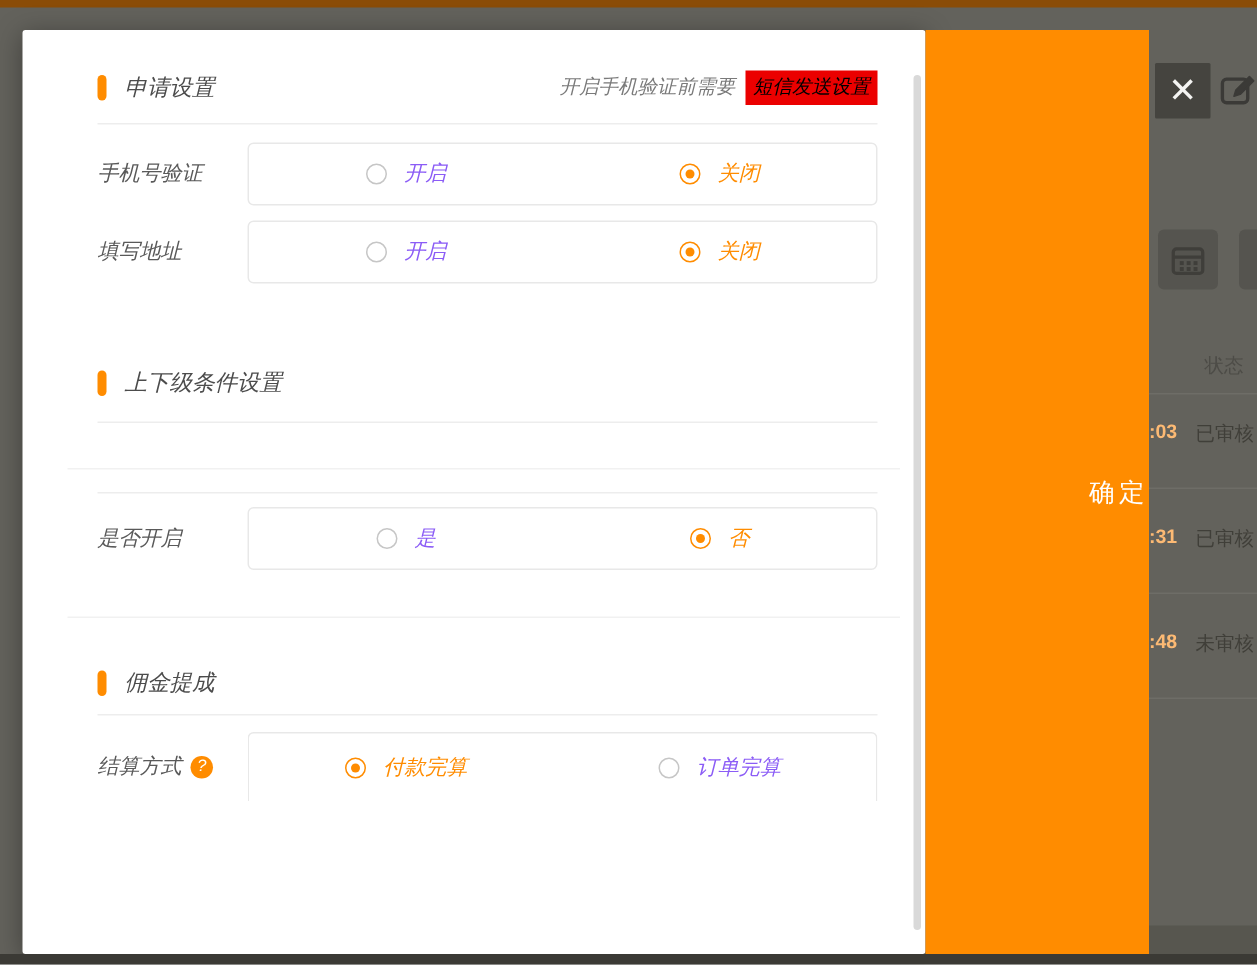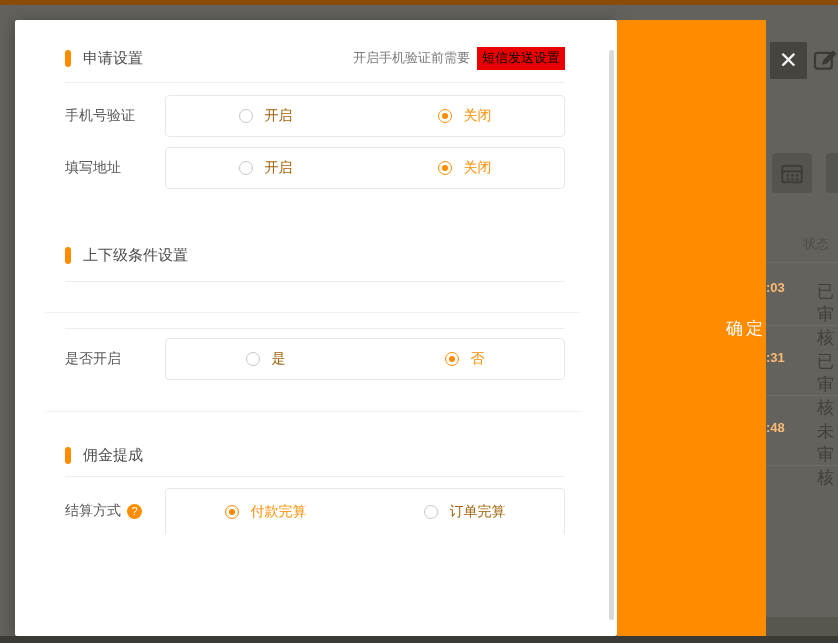--- a/index.html
+++ b/index.html
@@ -21,29 +21,29 @@
   }
   .edit-ic { position:absolute; left:45px; top:41px; width:27px; height:27px; }
   .cal-btn {
     position:absolute; left:6px; top:148px; width:40px; height:40px;
     background:#55544f; border-radius:4px; display:flex; align-items:center; justify-content:center; cursor:pointer;
   }
   .partial-btn { position:absolute; left:60px; top:148px; width:12px; height:40px; background:#55544f; border-radius:4px 0 0 4px; }
   .bg-sep { position:absolute; left:0; width:72px; height:1px; background:#6e6d67; }
   .bg-status-header { position:absolute; left:37px; top:230px; font-size:13px; color:#4d4c47; }
   .bg-row-time { position:absolute; left:0; font-size:13px; color:#fdba74;font-weight:bold; }
-  .bg-row-status { position:absolute; left:31px; font-size:17px; color:#403f39;margin-left:20px; }
+  .bg-row-status { position:absolute; left:31px; font-size:13px; color:#403f39; }
   .bg-footer-band { position:absolute; left:0; top:612px; width:72px; height:19px; background:#57564f; }
   
   .modal {
     position:absolute; left:15px; top:20px; width:602px; height:616px;
     background:#ffffff; border-radius:2px; overflow:hidden;
     box-shadow: 0 3px 18px rgba(0,0,0,.35);
   }
-  .modal-content { padding: 0 52px 0 50px; }
+  .modal-content { padding: 0 32px 0 50px; font-style: italic; }
   .scroll-thumb {
     position:absolute; right:3px; top:30px; width:5px; height:570px;
     background:#d9d9d9; border-radius:3px; cursor:pointer;
   }
   .confirm-panel {
     position:absolute; left:617px; top:20px; width:149px; height:616px;
     background:#FF8C00; display:flex; align-items:center; justify-content:flex-end;
     color:#ffffff; font-size:17px; letter-spacing:3px; cursor:pointer;
   }
   
@@ -63,21 +63,21 @@
   .row-label { width:100px; flex:none; font-size:14px; color:#595959; display:flex; align-items:center; }
   .help-badge {
     width:15px; height:15px; border-radius:50%; background:#FF8C00; color:#fff;
     font-size:11px; display:flex; align-items:center; justify-content:center; margin-left:6px; cursor:pointer;
   }
   .row-box {
     flex:1; height:42px; border:1px solid #e8e8e8; border-radius:4px;
     display:flex; align-items:center;
   }
   .row-box.tall { height:46px; border-bottom:none; border-radius:4px 4px 0 0; }
-  .opt { flex:1; display:flex; align-items:center; justify-content:center; font-size:14px; color:#a16207; cursor:pointer; }
+  .opt { flex:1; display:flex; align-items:center; justify-content:center; font-size:14px; color:#8b5cf6; cursor:pointer; }
   .opt.selected { color:#FF8C00; }
   .radio {
     width:14px; height:14px; border:1px solid #c6c6c6; border-radius:50%;
     background:#fff; position:relative; margin-right:12px; flex:none;
   }
   .radio.on { border-color:#FF8C00; }
   .radio.on::after { content:""; position:absolute; left:3px; top:3px; width:6px; height:6px; border-radius:50%; background:#FF8C00; }
   
   .mt28{margin-top:28px}.mt14{margin-top:14px}.mt12{margin-top:12px}.mt10{margin-top:10px}
   .mt56{margin-top:56px}.mt16{margin-top:16px}.mt11{margin-top:11px}.mt30{margin-top:30px}

